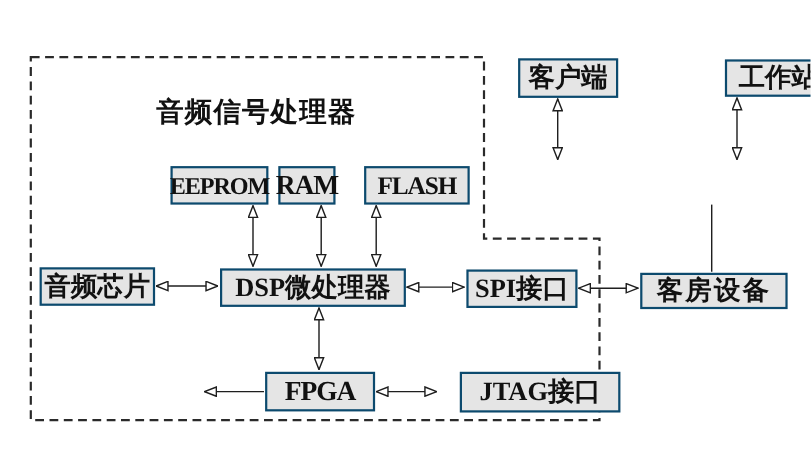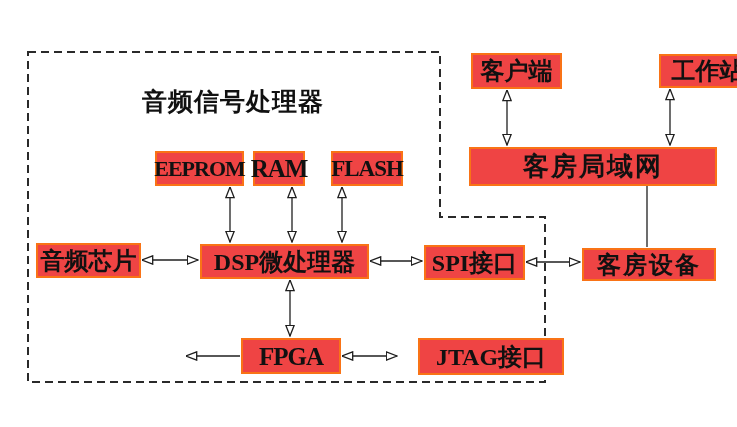--- a/index.html
+++ b/index.html
@@ -4,32 +4,32 @@
 <style>
   html,body{margin:0;padding:0;background:#ffffff;}
   #canvas{
     position:relative;width:737px;height:427px;background:#ffffff;
     font-family:"Liberation Serif","DejaVu Serif",serif;
     color:#111;overflow:hidden;
   }
   #wires{position:absolute;left:0;top:0;width:737px;height:427px;}
   .node{
     position:absolute;display:flex;align-items:center;justify-content:center;
-    background:#ef4444;border:2px solid #f97316;box-sizing:border-box;
+    background:#e5e5e5;border:2px solid #0c4a6e;box-sizing:border-box;
     font-weight:bold;font-size:24px;line-height:1;white-space:nowrap;
   }
   .node.en{font-size:25px;letter-spacing:-1px;}
   #title{
     position:absolute;left:140px;top:85px;width:186px;text-align:center;
     font-weight:bold;font-size:25px;letter-spacing:1px;white-space:nowrap;
   }
   
   #n-eeprom      {left:155px;top:151px;width:89px;height:35px;font-size:22px;}
   #n-ram         {left:253px;top:151px;width:52px;height:35px;}
-  #n-flash       {left:331px;top:151px;width:72px;height:35px;font-size:23px;}
+  #n-flash       {left:331px;top:151px;width:96px;height:35px;font-size:23px;}
   #n-audio-chip  {left:36px; top:243px;width:105px;height:35px;}
   #n-dsp         {left:200px;top:244px;width:169px;height:35px;}
   #n-spi         {left:424px;top:245px;width:101px;height:35px;}
   #n-display     {left:78px; top:338px;width:106px;height:37px;}
   #n-fpga        {left:241px;top:338px;width:100px;height:36px;}
   #n-jtag        {left:378px;top:338px;width:146px;height:37px;margin-left:40px;}
   #n-client      {left:471px;top:53px; width:91px; height:36px;}
   #n-workstation {left:611px;top:54px; width:97px; height:34px;margin-left:48px;}
   #n-lan         {left:469px;top:147px;width:248px;height:39px;font-size:26px;letter-spacing:2px;}
   #n-room-device {left:582px;top:248px;width:134px;height:33px;letter-spacing:2px;}
@@ -76,16 +76,15 @@
 
   <div class="node" id="n-audio-chip">音频芯片</div>
   <div class="node" id="n-dsp">DSP微处理器</div>
   <div class="node" id="n-spi">SPI接口</div>
 
   <div class="node en" id="n-fpga">FPGA</div>
   <div class="node" id="n-jtag">JTAG接口</div>
 
   <div class="node" id="n-client">客户端</div>
   <div class="node" id="n-workstation">工作站</div>
-  <div class="node" id="n-lan">客房局域网</div>
   <div class="node" id="n-room-device">客房设备</div>
 
 </div>
 
 </body></html>

